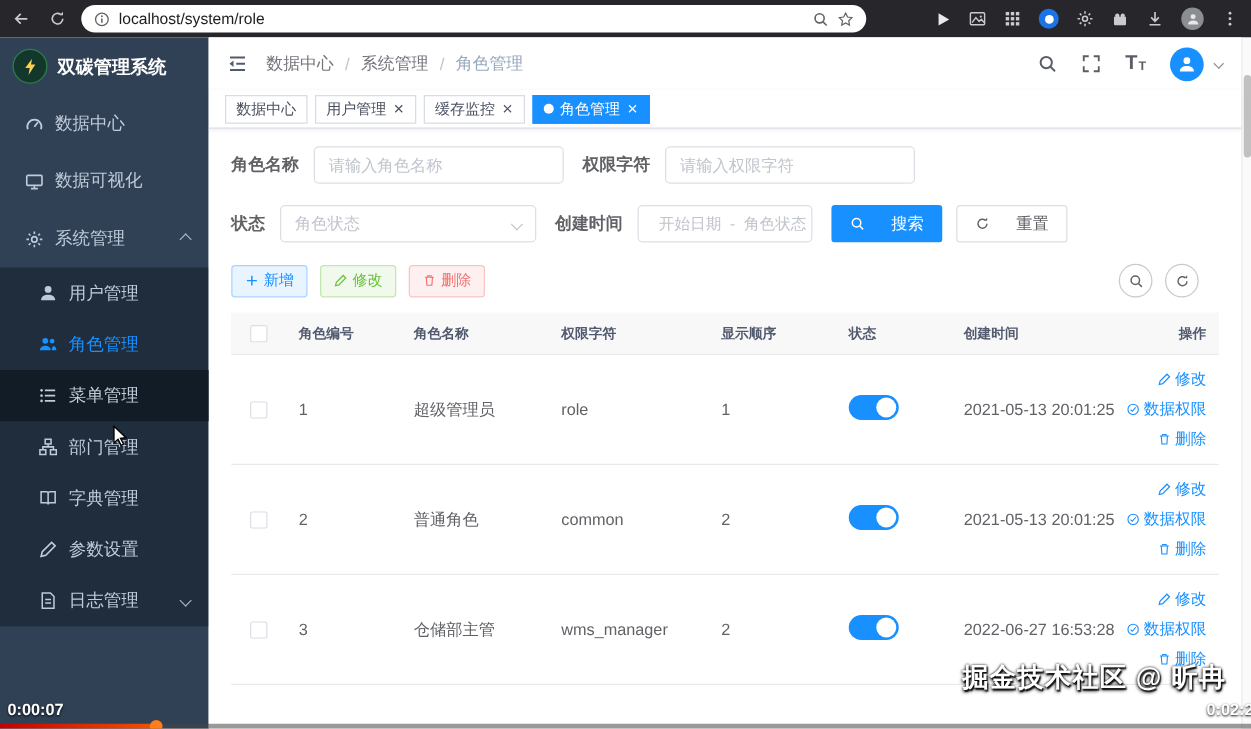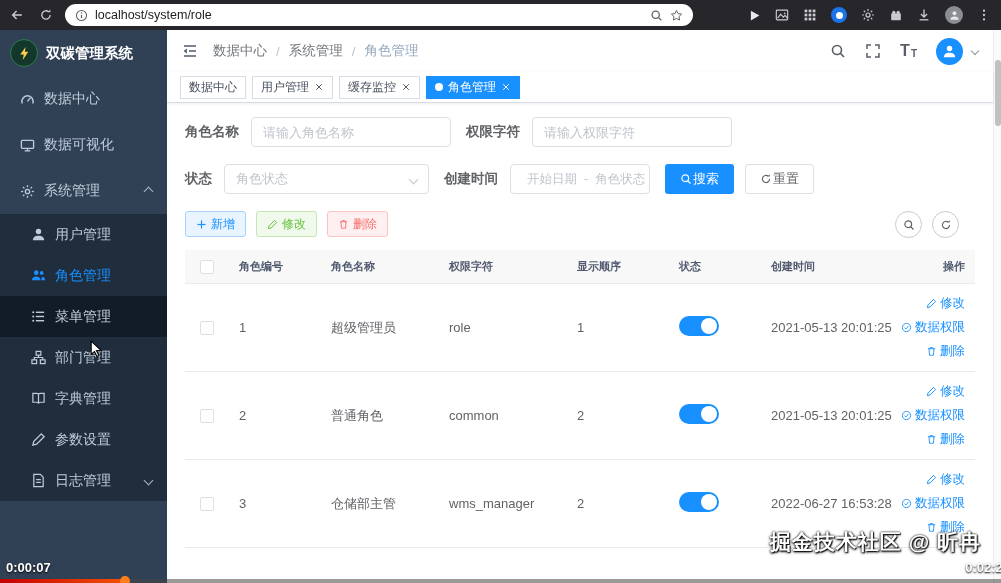--- a/index.html
+++ b/index.html
@@ -67,26 +67,26 @@
 
   
   .filter-row { display:flex; align-items:center; margin-bottom:17px; }
   .f-group { display:flex; align-items:center; margin-right:15px; }
   .f-label { font-size:13.5px; color:#606266; margin-right:12px; white-space:nowrap; font-weight:bold; }
   .f-input { width:200px; height:30px; border:1px solid #dcdfe6; border-radius:4px; padding:0 11px; font-size:13px; color:#606266; outline:none; font-family:inherit; }
   .f-input::placeholder { color:#c0c4cc; }
   .f-select { width:205px; height:30px; border:1px solid #dcdfe6; border-radius:4px; display:flex; align-items:center; justify-content:space-between; padding:0 11px; color:#c0c4cc; font-size:13px; cursor:pointer; }
   .f-select .chev { color:#c0c4cc; }
   .f-date { width:140px; height:30px; border:1px solid #dcdfe6; border-radius:4px; display:flex; align-items:center; gap:7px; padding:0 9px; color:#c0c4cc; font-size:12.5px; cursor:pointer; white-space:nowrap; }
-  .btn { height:30px; border-radius:3px; display:inline-flex; align-items:center; gap:1px; font-size:13px; padding:0 14px; cursor:pointer; border:1px solid transparent; white-space:nowrap; }
+  .btn { height:30px; border-radius:3px; display:inline-flex; align-items:center; gap:21px; font-size:13px; padding:0 14px; cursor:pointer; border:1px solid transparent; white-space:nowrap; }
   .btn-primary { background:var(--accent); color:#fff; }
   .btn-plain { background:#fff; border-color:#dcdfe6; color:#606266; margin-left:11px; }
 
   
-  .tool-row { display:flex; align-items:flex-start; margin-bottom:12px; }
+  .tool-row { display:flex; align-items:center; margin-bottom:12px; }
   .btn-sm { height:26px; font-size:12px; padding:0 10px; border-radius:3px; display:inline-flex; align-items:center; gap:4px; margin-right:10px; border:1px solid; cursor:pointer; white-space:nowrap; }
   .btn-add  { color:var(--accent); background:#e8f4ff; border-color:#a9d3ff; }
   .btn-edit { color:var(--success); background:#f0f9eb; border-color:#c2e7b0; }
   .btn-del  { color:var(--danger); background:#fef0f0; border-color:#fbc4c4; }
   .tool-right { margin-left:auto; display:flex; gap:10px; margin-right:16px; }
   .circle-btn { width:27px; height:27px; border-radius:50%; border:1px solid #c6cad1; background:#fff; color:#606266; display:flex; align-items:center; justify-content:center; cursor:pointer; }
 
   
   .grid-cols { display:grid; grid-template-columns:44px 92px 118px 128px 102px 92px 134px minmax(0,1fr); align-items:center; }
   .thead { background:#f8f8f9; height:34px; color:#515a6e; font-weight:bold; font-size:11px; border-bottom:1px solid #e8eaec; }

